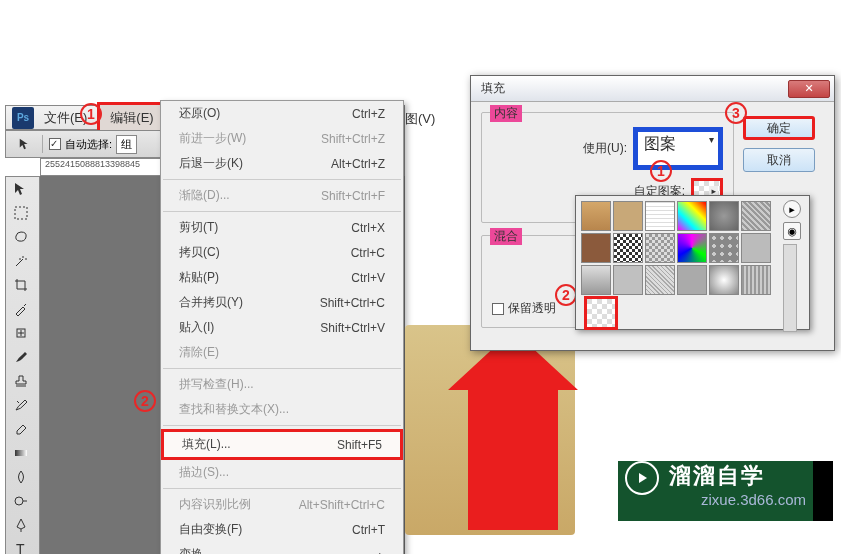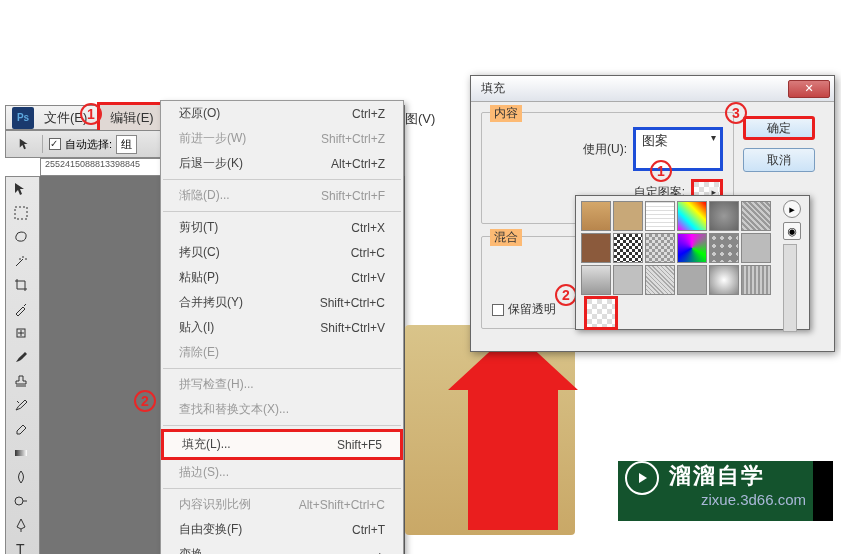--- a/index.html
+++ b/index.html
@@ -48,24 +48,24 @@
 
     
     .fill-dialog { position: absolute; top: 75px; left: 470px; width: 365px; background: #eee; border: 1px solid #666; box-shadow: 2px 2px 8px rgba(0,0,0,0.4); }
     .dialog-titlebar { height: 26px; background: linear-gradient(#fff, #e0e4eb); display: flex; align-items: center; justify-content: space-between; padding: 0 4px 0 10px; border-bottom: 1px solid #aaa; }
     .dialog-title { font-size: 12px; color: #333; }
     .dialog-close { width: 42px; height: 18px; background: linear-gradient(#d97b7b, #c34545); border: 1px solid #933; display: flex; align-items: center; justify-content: center; color: #fff; font-size: 11px; border-radius: 2px; }
     .dialog-body { padding: 10px; display: flex; font-size: 12px; color: #333; position: relative; }
     .dialog-left { flex: 1; }
     .dialog-right { width: 90px; display: flex; flex-direction: column; align-items: center; gap: 8px; padding-top: 4px; }
     .group-box { border: 1px solid #bbb; border-radius: 2px; margin-bottom: 12px; position: relative; padding: 14px 10px 10px; }
-    .group-label { position: absolute; top: -8px; left: 8px; background: #fdba74; padding: 0 4px; font-size: 12px; }
+    .group-label { position: absolute; top: -8px; left: 8px; background: #ec4899; padding: 0 4px; font-size: 12px; }
     .row { display: flex; align-items: center; justify-content: flex-end; margin-bottom: 8px; gap: 6px; }
     .row label { color: #333; }
-    .select-box { border: 3px solid #1d4ed8; background: #fff; padding: 2px 22px 18px 6px; font-size: 13px; min-width: 90px; position: relative; }
+    .select-box { border: 5px solid #1d4ed8; background: #fff; padding: 2px 22px 10px 6px; font-size: 16px; min-width: 90px; position: relative; }
     .select-box::after { content: "▾"; position: absolute; right: 4px; top: 2px; font-size: 10px; color: #333; }
     .pattern-swatch { width: 32px; height: 26px; border: 3px solid #ea1e1e; background: repeating-conic-gradient(#fff 0 25%, #ddd 0 50%) 0 0/10px 10px; display: inline-flex; align-items: center; }
     .pattern-swatch::after { content: "▸"; font-size: 9px; margin-left: auto; margin-right: 2px; color: #333; background: #eee; padding: 0 2px; }
     .dlg-btn { width: 72px; height: 24px; border: 1px solid #7a9dc0; background: linear-gradient(#eaf3fb, #cce3f7); border-radius: 3px; font-size: 12px; display: flex; align-items: center; justify-content: center; }
     .dlg-btn.ok { border: 3px solid #ea1e1e; }
     .checkbox-inline { display: flex; align-items: center; gap: 4px; }
     .cb { width: 12px; height: 12px; border: 1px solid #666; background: #fff; }
 
     
     .pattern-popup { position: absolute; top: 195px; left: 575px; width: 235px; height: 135px; background: #eee; border: 1px solid #666; box-shadow: 2px 2px 6px rgba(0,0,0,0.4); padding: 5px; }

